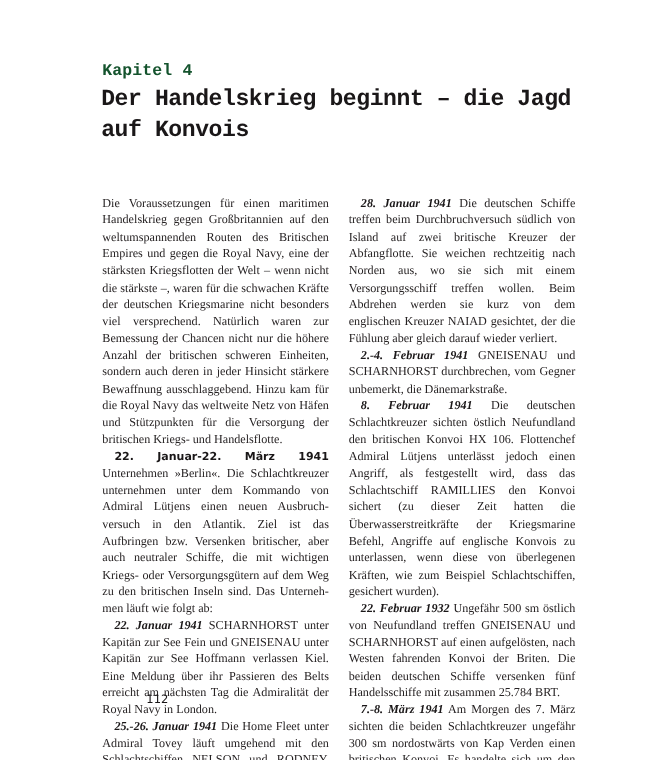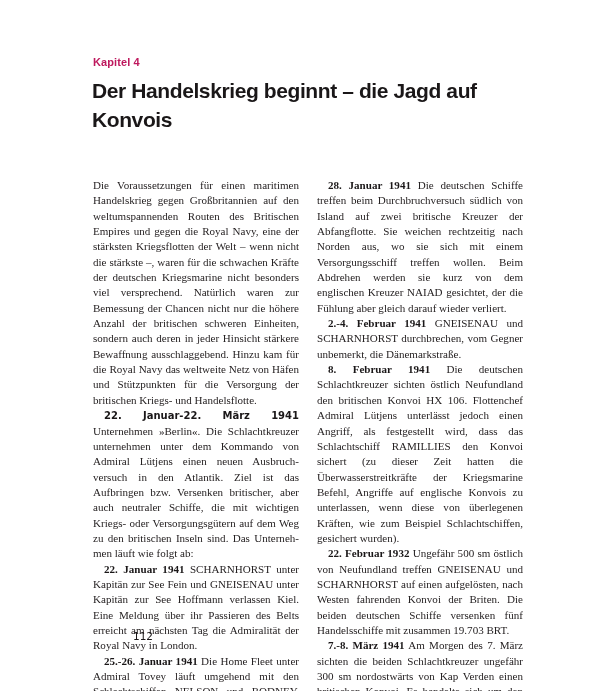--- a/index.html
+++ b/index.html
@@ -1,42 +1,42 @@
 <!DOCTYPE html>
 <html><head>
 <meta charset="utf-8">
 <style>
   html, body { margin: 0; padding: 0; background: #ffffff; }
   body { width: 600px; height: 691px; position: relative; overflow: hidden; }
   .chapter-label {
     position: absolute; left: 93px; top: 56px;
-    font-family: Liberation Sans, sans-serif; font-weight: bold;
-    font-size: 11px; color: #be185d; letter-spacing: 0.1px;
+    font-family: Liberation Mono, monospace; font-weight: bold;
+    font-size: 15px; color: #14532d; letter-spacing: 0.1px;
   }
   .chapter-title {
     position: absolute; left: 92px; top: 76px; width: 440px;
-    font-family: Liberation Sans, sans-serif; font-weight: bold;
+    font-family: Liberation Mono, monospace; font-weight: bold;
     font-size: 21px; line-height: 29px; color: #1a1718;
     letter-spacing: -0.4px;
   }
   .col {
     position: absolute; top: 178px; width: 206px;
     font-family: "Liberation Serif", serif; font-size: 11.05px;
     line-height: 15.35px; color: #262223; text-align: justify;
     hyphens: manual;
   }
   .col-left { left: 93px; }
   .col-right { left: 317px; }
   .col p { margin: 0; }
   .col p.indent { text-indent: 11px; }
   .date-bold {
     font-family: "DejaVu Sans", sans-serif; font-weight: bold;
     font-size: 10px; color: #1a1718; margin-top: 40px;
   }
-  .date-ital { font-weight: bold; color: #1a1718; }
+  .date-ital { font-weight: bold; font-style: italic; color: #1a1718; }
   .it { }
   .page-number {
     position: absolute; left: 93px; top: 630px;
     font-family: "DejaVu Sans", sans-serif; font-size: 10.5px; color: #1a1718; margin-left: 40px;
   }
 </style>
 </head>
 <body>
 
 <div class="chapter-label">Kapitel 4</div>
@@ -46,17 +46,17 @@
   <p><span>Die Voraussetzungen für einen maritimen Handels­krieg gegen Großbritannien auf den weltumspannen­den Routen des Britischen Empires und gegen die </span><span class="it">Royal Navy</span><span>, eine der stärksten Kriegsflotten der Welt – wenn nicht die stärkste –, waren für die schwachen Kräfte der deutschen Kriegsmarine nicht besonders viel versprechend. Natürlich waren zur Bemessung der Chancen nicht nur die höhere Anzahl der briti­schen schweren Einheiten, sondern auch deren in je­der Hinsicht stärkere Bewaffnung ausschlaggebend. Hinzu kam für die </span><span class="it">Royal Navy</span><span> das weltweite Netz von Häfen und Stützpunkten für die Versorgung der britischen Kriegs- und Handelsflotte.</span></p>
   <p class="indent"><span class="date-bold">22. Januar-22. März 1941</span><span> Unternehmen »Berlin«. Die Schlachtkreuzer unternehmen unter dem Kom­mando von Admiral Lütjens einen neuen Ausbruch­versuch in den Atlantik. Ziel ist das Aufbringen bzw. Versenken britischer, aber auch neutraler Schiffe, die mit wichtigen Kriegs- oder Versorgungsgütern auf dem Weg zu den britischen Inseln sind. Das Unterneh­men läuft wie folgt ab:</span></p>
   <p class="indent"><span class="date-ital">22. Januar 1941</span><span> SCHARNHORST unter Kapitän zur See Fein und GNEISENAU unter Kapitän zur See Hoffmann verlassen Kiel. Eine Meldung über ihr Pas­sieren des Belts erreicht am nächsten Tag die Admira­lität der </span><span class="it">Royal Navy</span><span> in London.</span></p>
   <p class="indent"><span class="date-ital">25.-26. Januar 1941</span><span> Die </span><span class="it">Home Fleet</span><span> unter Admiral Tovey läuft umgehend mit den Schlachtschiffen NEL­SON und RODNEY, dem Schlachtkreuzer REPULSE, acht Kreuzern und elf Zerstörern von Scapa Flow aus. Diese – im Vergleich mit den Deutschen ungleich stär­kere Streitmacht – bezieht südlich von Island eine Auffangposition.</span></p>
 </div>
 
 <div class="col col-right">
   <p class="indent"><span class="date-ital">28. Januar 1941</span><span> Die deutschen Schiffe treffen beim Durchbruchversuch südlich von Island auf zwei briti­sche Kreuzer der Abfangflotte. Sie weichen rechtzeitig nach Norden aus, wo sie sich mit einem Versorgungs­schiff treffen wollen. Beim Abdrehen werden sie kurz von dem englischen Kreuzer NAIAD gesichtet, der die Fühlung aber gleich darauf wieder verliert.</span></p>
   <p class="indent"><span class="date-ital">2.-4. Februar 1941</span><span> GNEISENAU und SCHARN­HORST durchbrechen, vom Gegner unbemerkt, die Dänemarkstraße.</span></p>
   <p class="indent"><span class="date-ital">8. Februar 1941</span><span> Die deutschen Schlachtkreuzer sichten östlich Neufundland den britischen Konvoi HX 106. Flottenchef Admiral Lütjens unterlässt je­doch einen Angriff, als festgestellt wird, dass das Schlachtschiff RAMILLIES den Konvoi sichert (zu dieser Zeit hatten die Überwasserstreitkräfte der Kriegsmarine Befehl, Angriffe auf englische Konvois zu unterlassen, wenn diese von überlegenen Kräften, wie zum Beispiel Schlachtschiffen, gesichert wurden).</span></p>
-  <p class="indent"><span class="date-ital">22. Februar 1932</span><span> Ungefähr 500 sm östlich von Neufundland treffen GNEISENAU und SCHARN­HORST auf einen aufgelösten, nach Westen fahren­den Konvoi der Briten. Die beiden deutschen Schiffe versenken fünf Handelsschiffe mit zusammen 19.703 BRT.</span></p>
+  <p class="indent"><span class="date-ital">22. Februar 1932</span><span> Ungefähr 500 sm östlich von Neufundland treffen GNEISENAU und SCHARN­HORST auf einen aufgelösten, nach Westen fahren­den Konvoi der Briten. Die beiden deutschen Schiffe versenken fünf Handelsschiffe mit zusammen 25.784 BRT.</span></p>
   <p class="indent"><span class="date-ital">7.-8. März 1941</span><span> Am Morgen des 7. März sichten die beiden Schlachtkreuzer ungefähr 300 sm nordost­wärts von Kap Verden einen britischen Konvoi. Es handelte sich um den Geleitzug SL 67. Jedoch wird auch hier der Angriff abgebrochen, als man feststellte, dass auch dieser Konvoi von einem britischen Schlachtschiff, nämlich der MALAYA, geschützt wird. Auf ihre Fühlungshaltung hin melden sie dem BdU</span></p>
 </div>
 
 <div class="page-number">112</div>
 
 </body></html>

